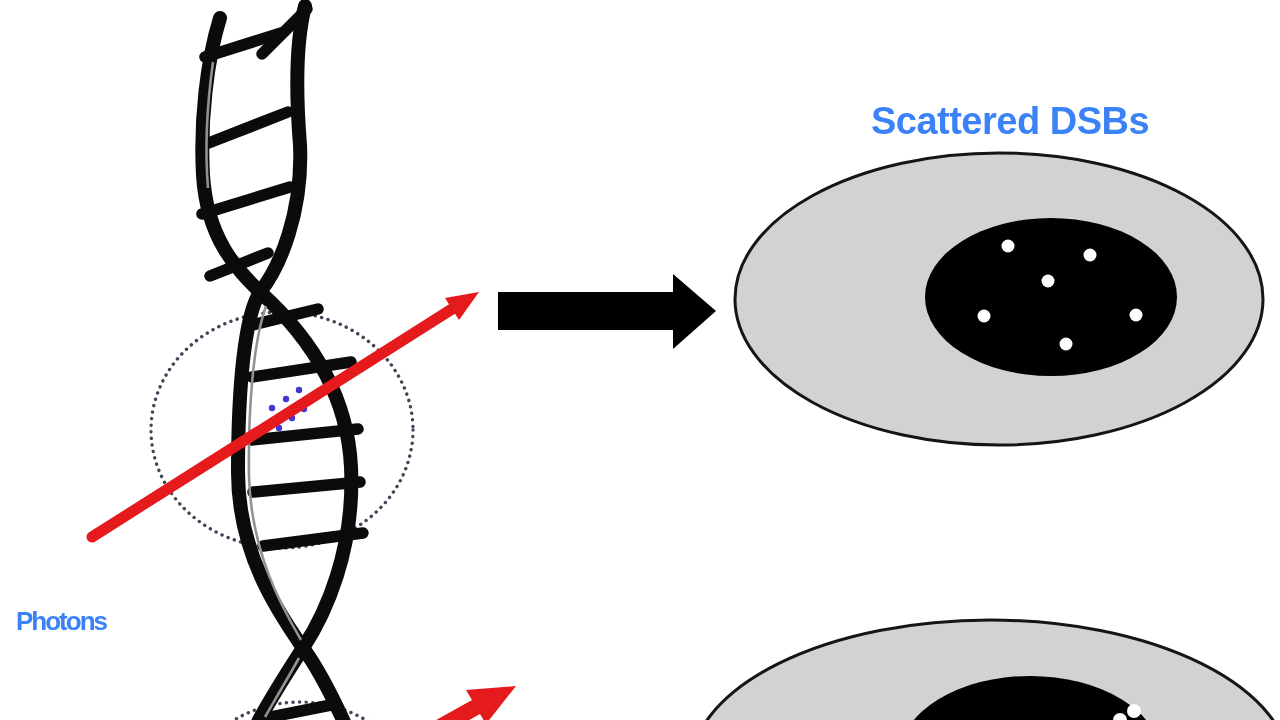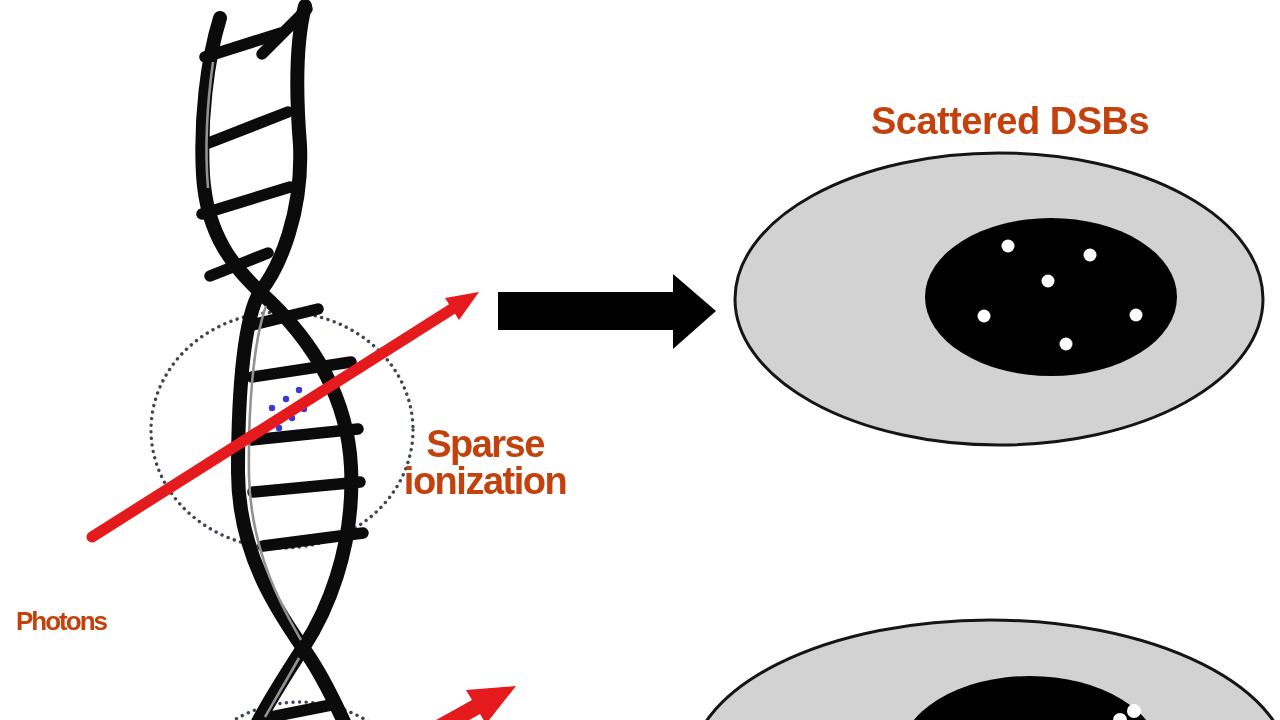--- a/index.html
+++ b/index.html
@@ -1,19 +1,19 @@
 <!DOCTYPE html>
 <html><head>
 <meta charset="utf-8">
 <style>
   html,body{margin:0;padding:0;background:#fff;}
   #stage{position:relative;width:1280px;height:720px;overflow:hidden;background:#fff;
          font-family:"Liberation Sans",sans-serif;}
   svg{position:absolute;left:0;top:0;}
-  .lbl{position:absolute;font-weight:bold;color:#c2410c;}
+  .lbl{position:absolute;font-weight:bold;color:#3b82f6;}
   #photons{left:16px;top:606px;font-size:26px;letter-spacing:-2px;}
   #sparse{left:335px;top:426px;width:300px;text-align:center;font-size:38px;
           line-height:37px;letter-spacing:-1.5px;}
   #scattered{left:855px;top:100px;width:310px;text-align:center;font-size:38px;
           letter-spacing:-0.5px;white-space:nowrap;}
 </style>
 </head>
 <body>
 
 <div id="stage">
@@ -90,20 +90,16 @@
     <ellipse cx="1030" cy="756" rx="130" ry="80" fill="#000000"></ellipse>
     <g id="dsb-bottom" fill="#ffffff">
           <circle cx="1134" cy="711" r="7"></circle>
           <circle cx="1120" cy="720" r="7"></circle>
         </g>
   </g>
 </svg>
 
 <div class="lbl" id="photons">Photons</div>
 
-<div class="lbl" id="sparse">
-  <div>Sparse</div>
-  <div>ionization</div>
-</div>
 
 <div class="lbl" id="scattered">Scattered DSBs</div>
 
 </div>
 
 </body></html>

